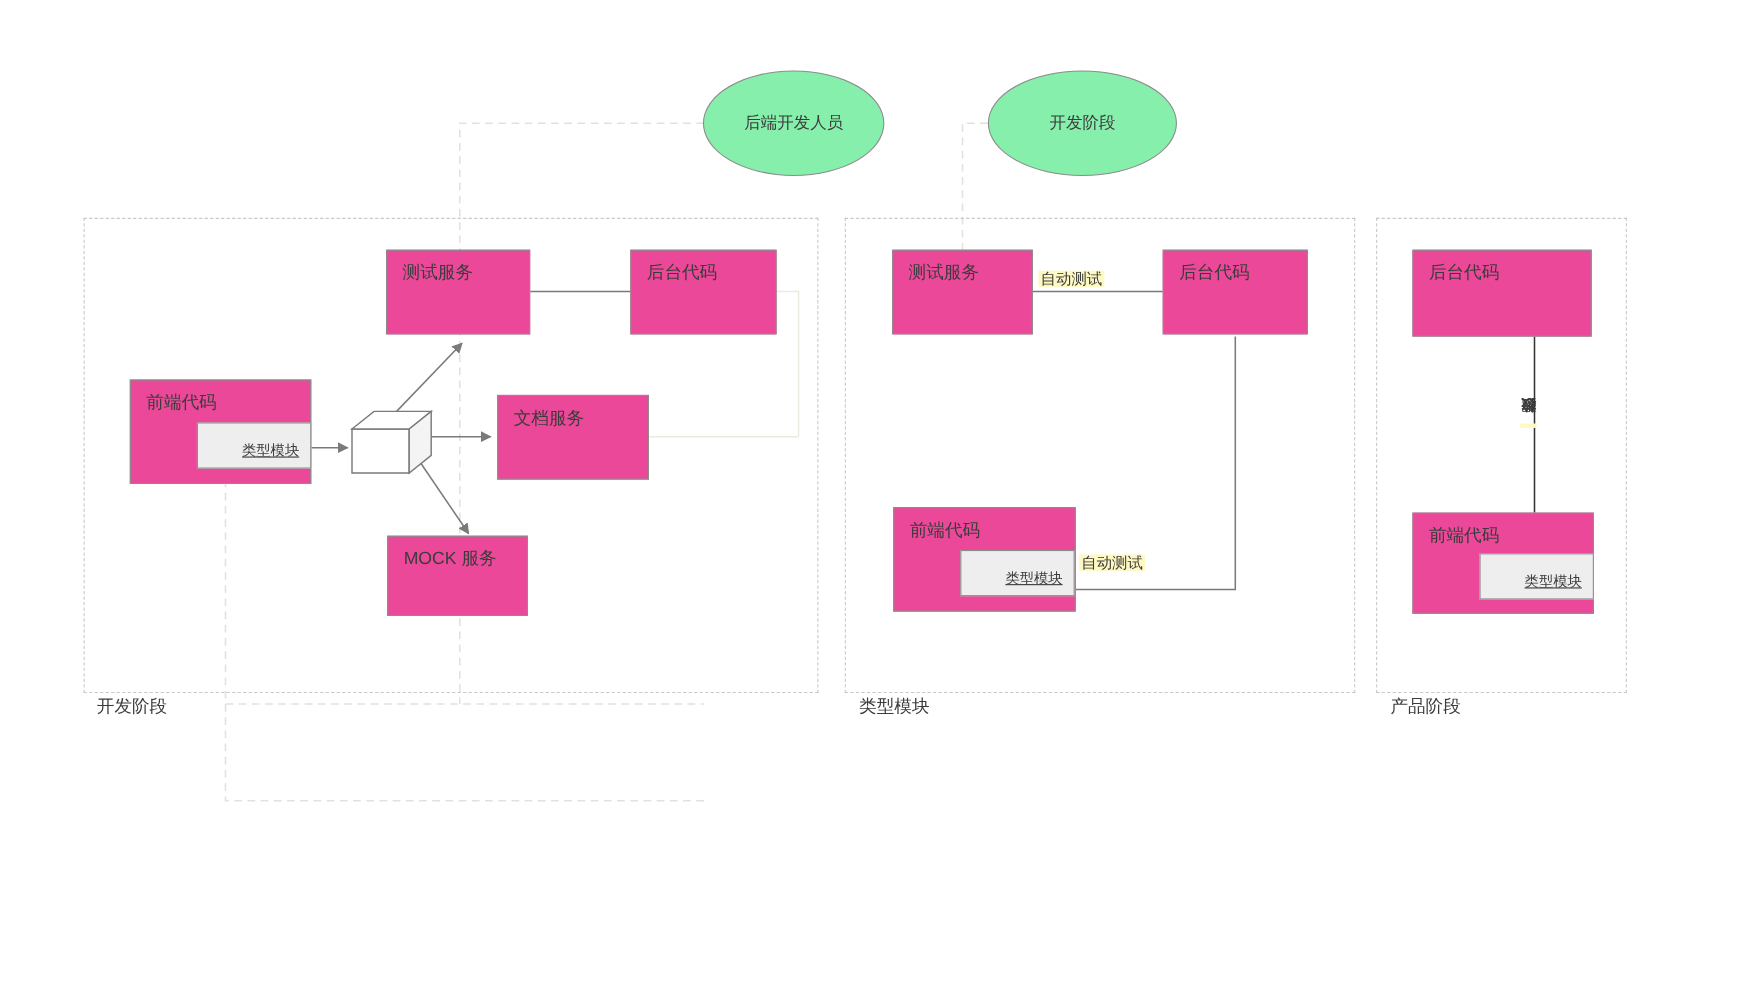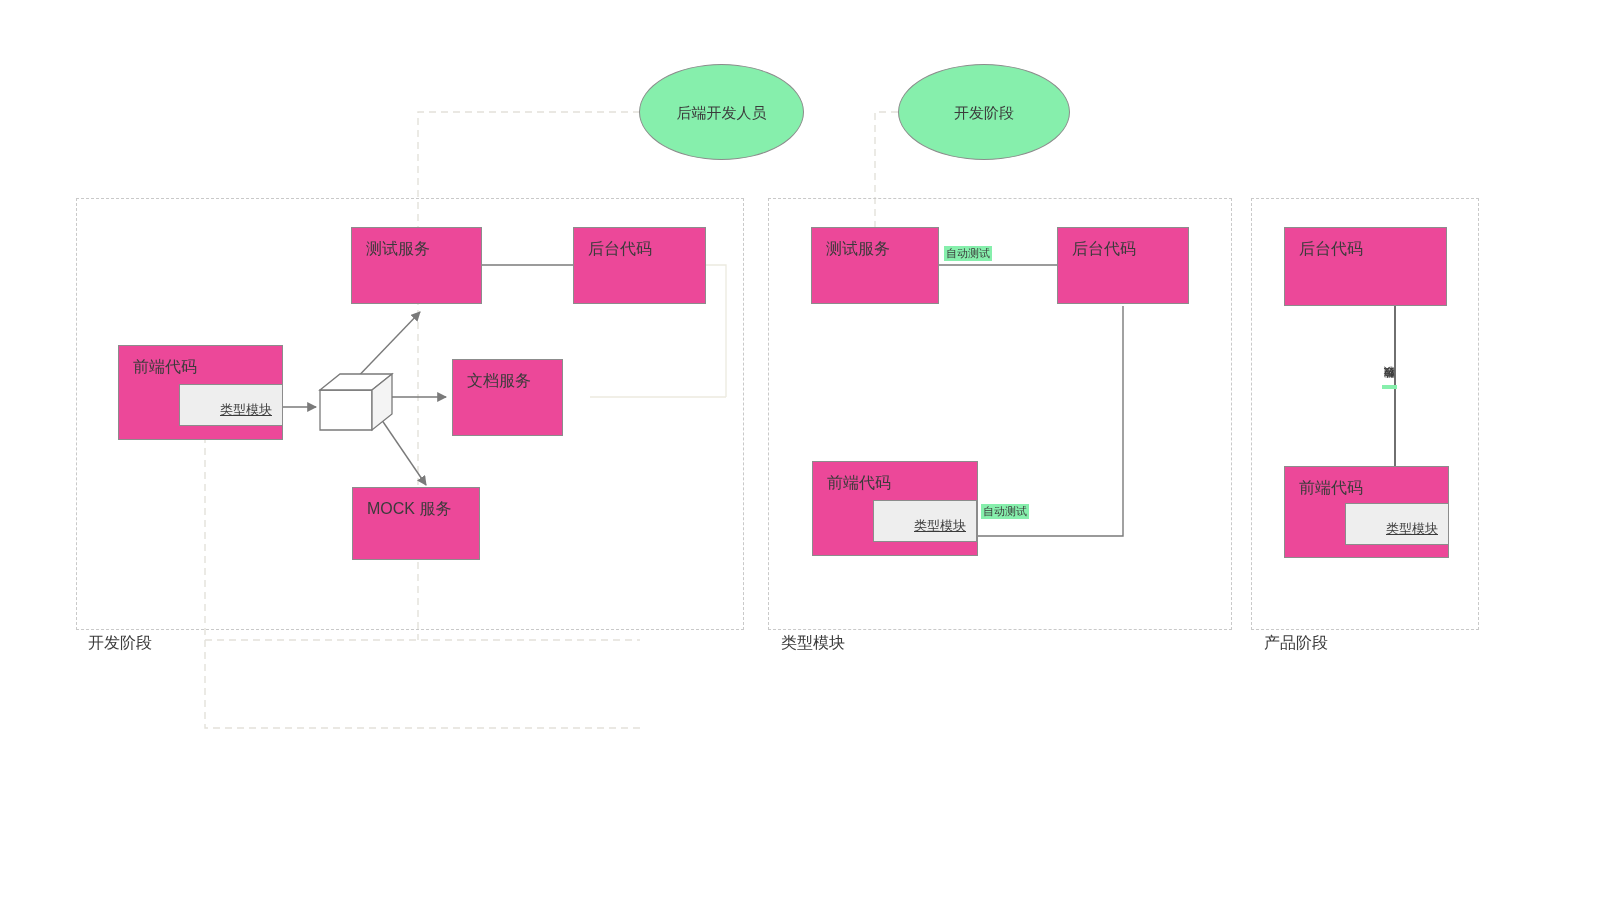--- a/index.html
+++ b/index.html
@@ -85,24 +85,24 @@
   .phase-label {
     position: absolute;
     font-size: 16px;
     line-height: 20px;
     color: #3b3b3b;
     white-space: nowrap;
     margin-top: 28px;
   }
   .edge-label {
     position: absolute;
-    font-size: 11px;
+    font-size: 14px;
     line-height: 15px;
     color: #3b3b3b;
-    background: #86efac;
+    background: #fef9c3;
     padding: 0 2px;
     white-space: nowrap;
   }
   .edge-label.vertical-flip {
     transform: rotate(180deg);
     writing-mode: vertical-rl;
     transform-origin: center center;
     padding: 2px 0;
   }
 </style>
@@ -192,21 +192,21 @@
     <div class="node-label">后台代码</div>
   </div>
 
   <div class="node" style="left:118px; top:345px; width:165px; height:95px;">
     <div class="node-label">前端代码</div>
     <div class="subnode" style="left:60px; top:38px; width:104px; height:42px;">
       <div class="subnode-label">类型模块</div>
     </div>
   </div>
 
-  <div class="node" style="left:452px; top:359px; width:111px; height:77px;">
+  <div class="node" style="left:452px; top:359px; width:138px; height:77px;">
     <div class="node-label">文档服务</div>
   </div>
 
   <div class="node" style="left:352px; top:487px; width:128px; height:73px;text-align:right;">
     <div class="node-label">MOCK 服务</div>
   </div>
 
   <div class="node" style="left:811px; top:227px; width:128px; height:77px;">
     <div class="node-label">测试服务</div>
   </div>

